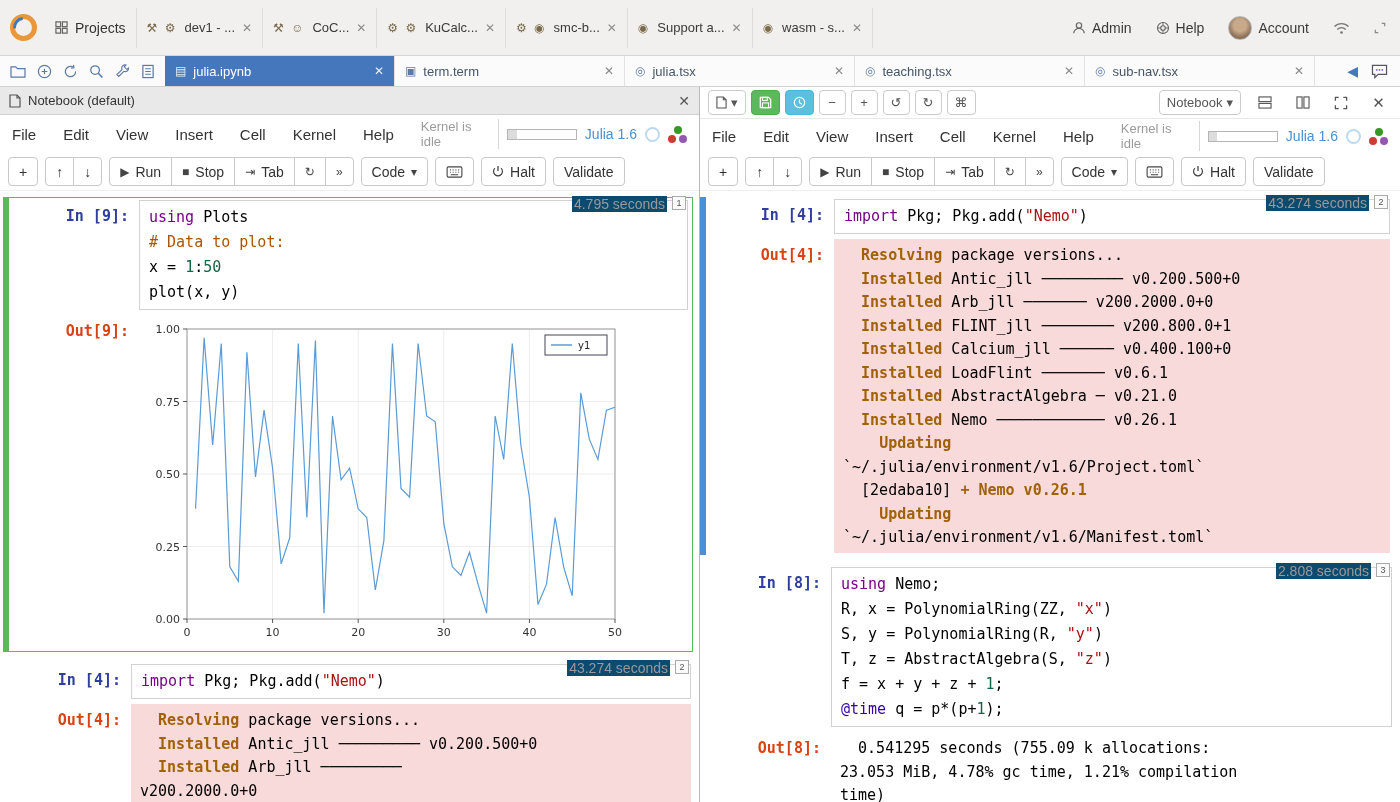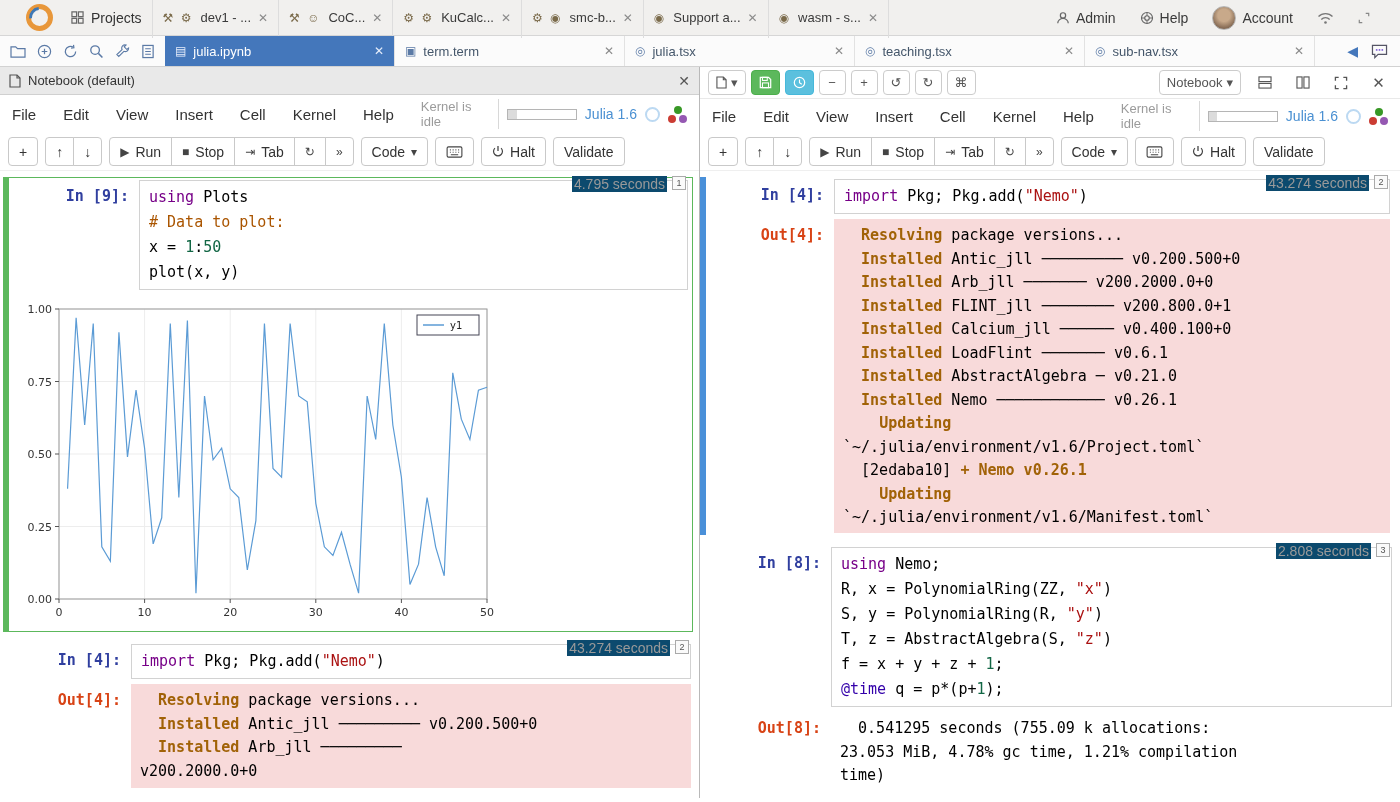--- a/index.html
+++ b/index.html
@@ -2,21 +2,21 @@
 <html><head>
 <meta charset="utf-8">
 <style>
   *{box-sizing:border-box;margin:0;padding:0}
   html,body{width:1400px;height:802px;overflow:hidden}
   body{font-family:"Liberation Sans",sans-serif;background:#fff;color:#333;font-size:14px}
   svg{display:block}
   svg text{font-family:"DejaVu Sans",sans-serif}
 
   
-  .topbar{height:36px;display:flex;align-items:center;background:#f1f0ee;border-bottom:1px solid #d6d6d6;padding:0 22px}
+  .topbar{height:56px;display:flex;align-items:center;background:#f1f0ee;border-bottom:1px solid #d6d6d6;padding:0 6px}
   .logo{position:relative;width:27px;height:27px;border:5px solid #e8973a;border-radius:50%;margin:0 8px 0 4px;flex:none}
   .logo i{position:absolute;inset:-2px;border:3px solid transparent;border-left-color:#3e78b5;border-radius:50%;transform:rotate(40deg)}
   .projects{display:flex;align-items:center;gap:7px;padding:0 10px;height:40px;font-size:14px;color:#333;border-right:1px solid #ddd}
   .btab{display:flex;align-items:center;gap:7px;padding:0 10px;height:40px;border-right:1px solid #ddd;font-size:13px;color:#3a3a3a;white-space:nowrap}
   .btab .fav{font-size:12px;color:#7a6a4a;letter-spacing:2px}
   .xbtn{color:#8a8a8a;font-size:12px;cursor:pointer}
   .top-right{margin-left:auto;display:flex;align-items:center;gap:24px;padding-right:8px;font-size:14px;color:#3a3a3a}
   .tr-item{display:flex;align-items:center;gap:6px}
   .avatar{width:24px;height:24px;border-radius:50%;background:radial-gradient(circle at 50% 38%,#c8a98a 0 35%,#8a6f58 70%,#6d5743);border:1px solid #b5b5b5}
   .ic{display:inline-flex;align-items:center;justify-content:center;color:#6b6b6b}
@@ -353,20 +353,21 @@
               <div class="cline"><span class="cm"># Data to plot:</span></div>
               <div class="cline"><span>x = </span><span class="nm">1</span><span>:</span><span class="nm">50</span></div>
               <div class="cline"><span>plot(x, y)</span></div>
             </div>
           <div class="meta">
             <span class="timer">4.795 seconds</span>
             <span class="badge">1</span>
           </div>
         </div>
         <div class="outrow">
+          <div class="prompt pout">Out[9]:</div>
           <div class="plotwrap">
               <svg width="482" height="332">
                 <rect x="44" y="12" width="428" height="290" fill="#fff"></rect>
                 <line x1="44" y1="12" x2="44" y2="302" stroke="#ededed"></line>
                 <line x1="129.60000000000002" y1="12" x2="129.60000000000002" y2="302" stroke="#ededed"></line>
                 <line x1="215.20000000000002" y1="12" x2="215.20000000000002" y2="302" stroke="#ededed"></line>
                 <line x1="300.8" y1="12" x2="300.8" y2="302" stroke="#ededed"></line>
                 <line x1="386.40000000000003" y1="12" x2="386.40000000000003" y2="302" stroke="#ededed"></line>
                 <line x1="472" y1="12" x2="472" y2="302" stroke="#ededed"></line>
                 <line x1="44" y1="302" x2="472" y2="302" stroke="#ededed"></line>

